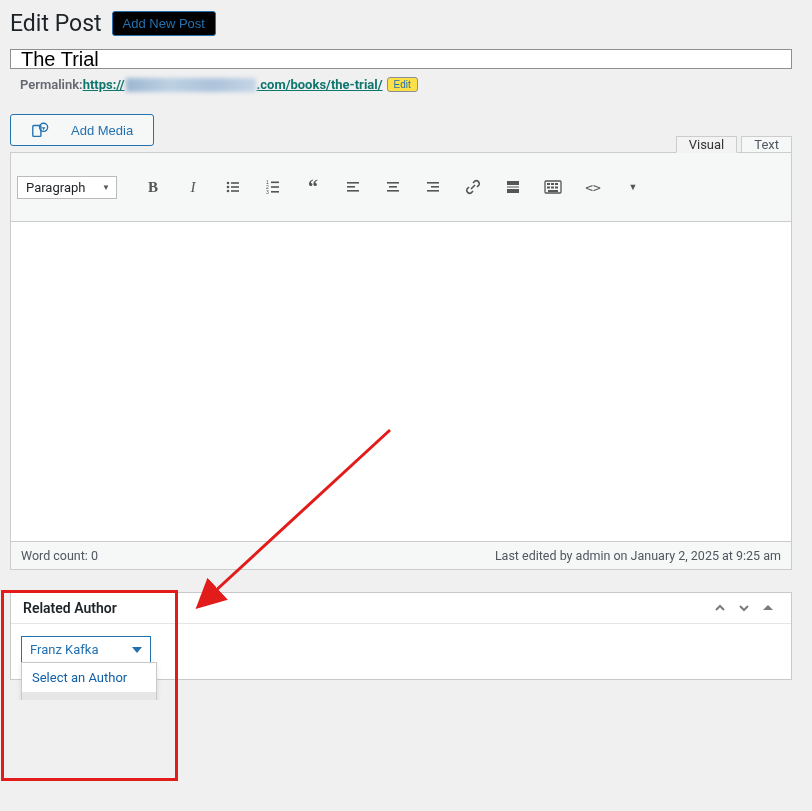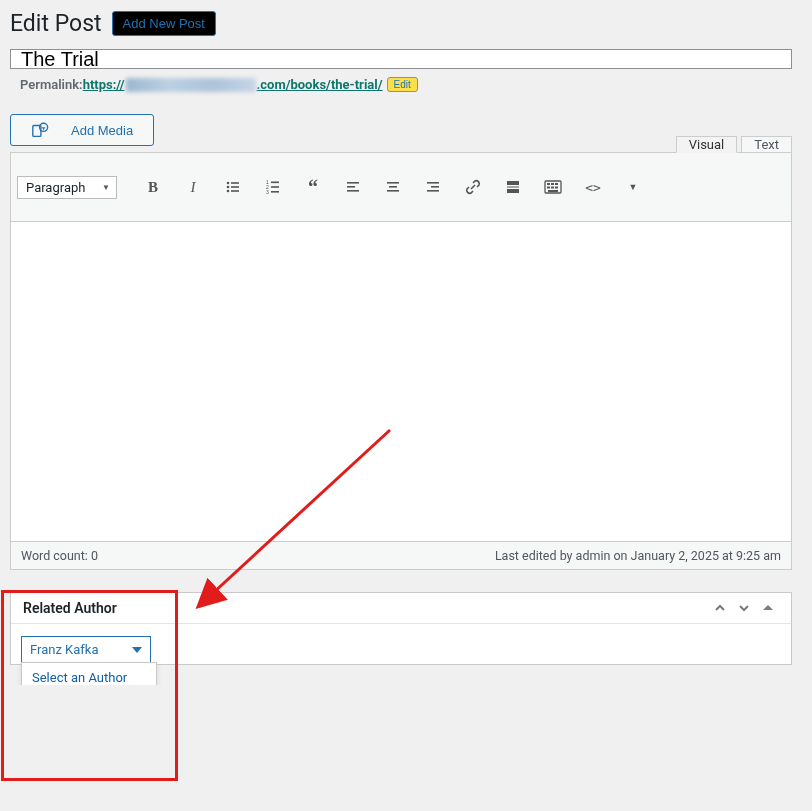--- a/index.html
+++ b/index.html
@@ -148,21 +148,21 @@
     background:#fff;
   }
   .metabox-header {
     display:flex; justify-content:space-between; align-items:center;
     padding:4px 12px;
     border-bottom:1px solid #e5e5e5;
   }
   .metabox-title { font-size:14px; font-weight:600; color:#1d2327;}
   .metabox-toggles { display:flex; gap:2px; color:#787c82; }
   .chev { width:22px; height:22px; display:flex; align-items:center; justify-content:center; cursor:pointer;}
-  .metabox-body { padding:12px 10px 1px; position:relative; }
+  .metabox-body { padding:12px 10px 16px; position:relative; }
   .select-box {
     border:1px solid #2271b1;
     background:#fff;
     padding:5px 28px 5px 8px;
     width:130px;
     color:#2271b1;
     font-size:13px;
     cursor:pointer;
     position:relative;
     display:flex; align-items:center;

